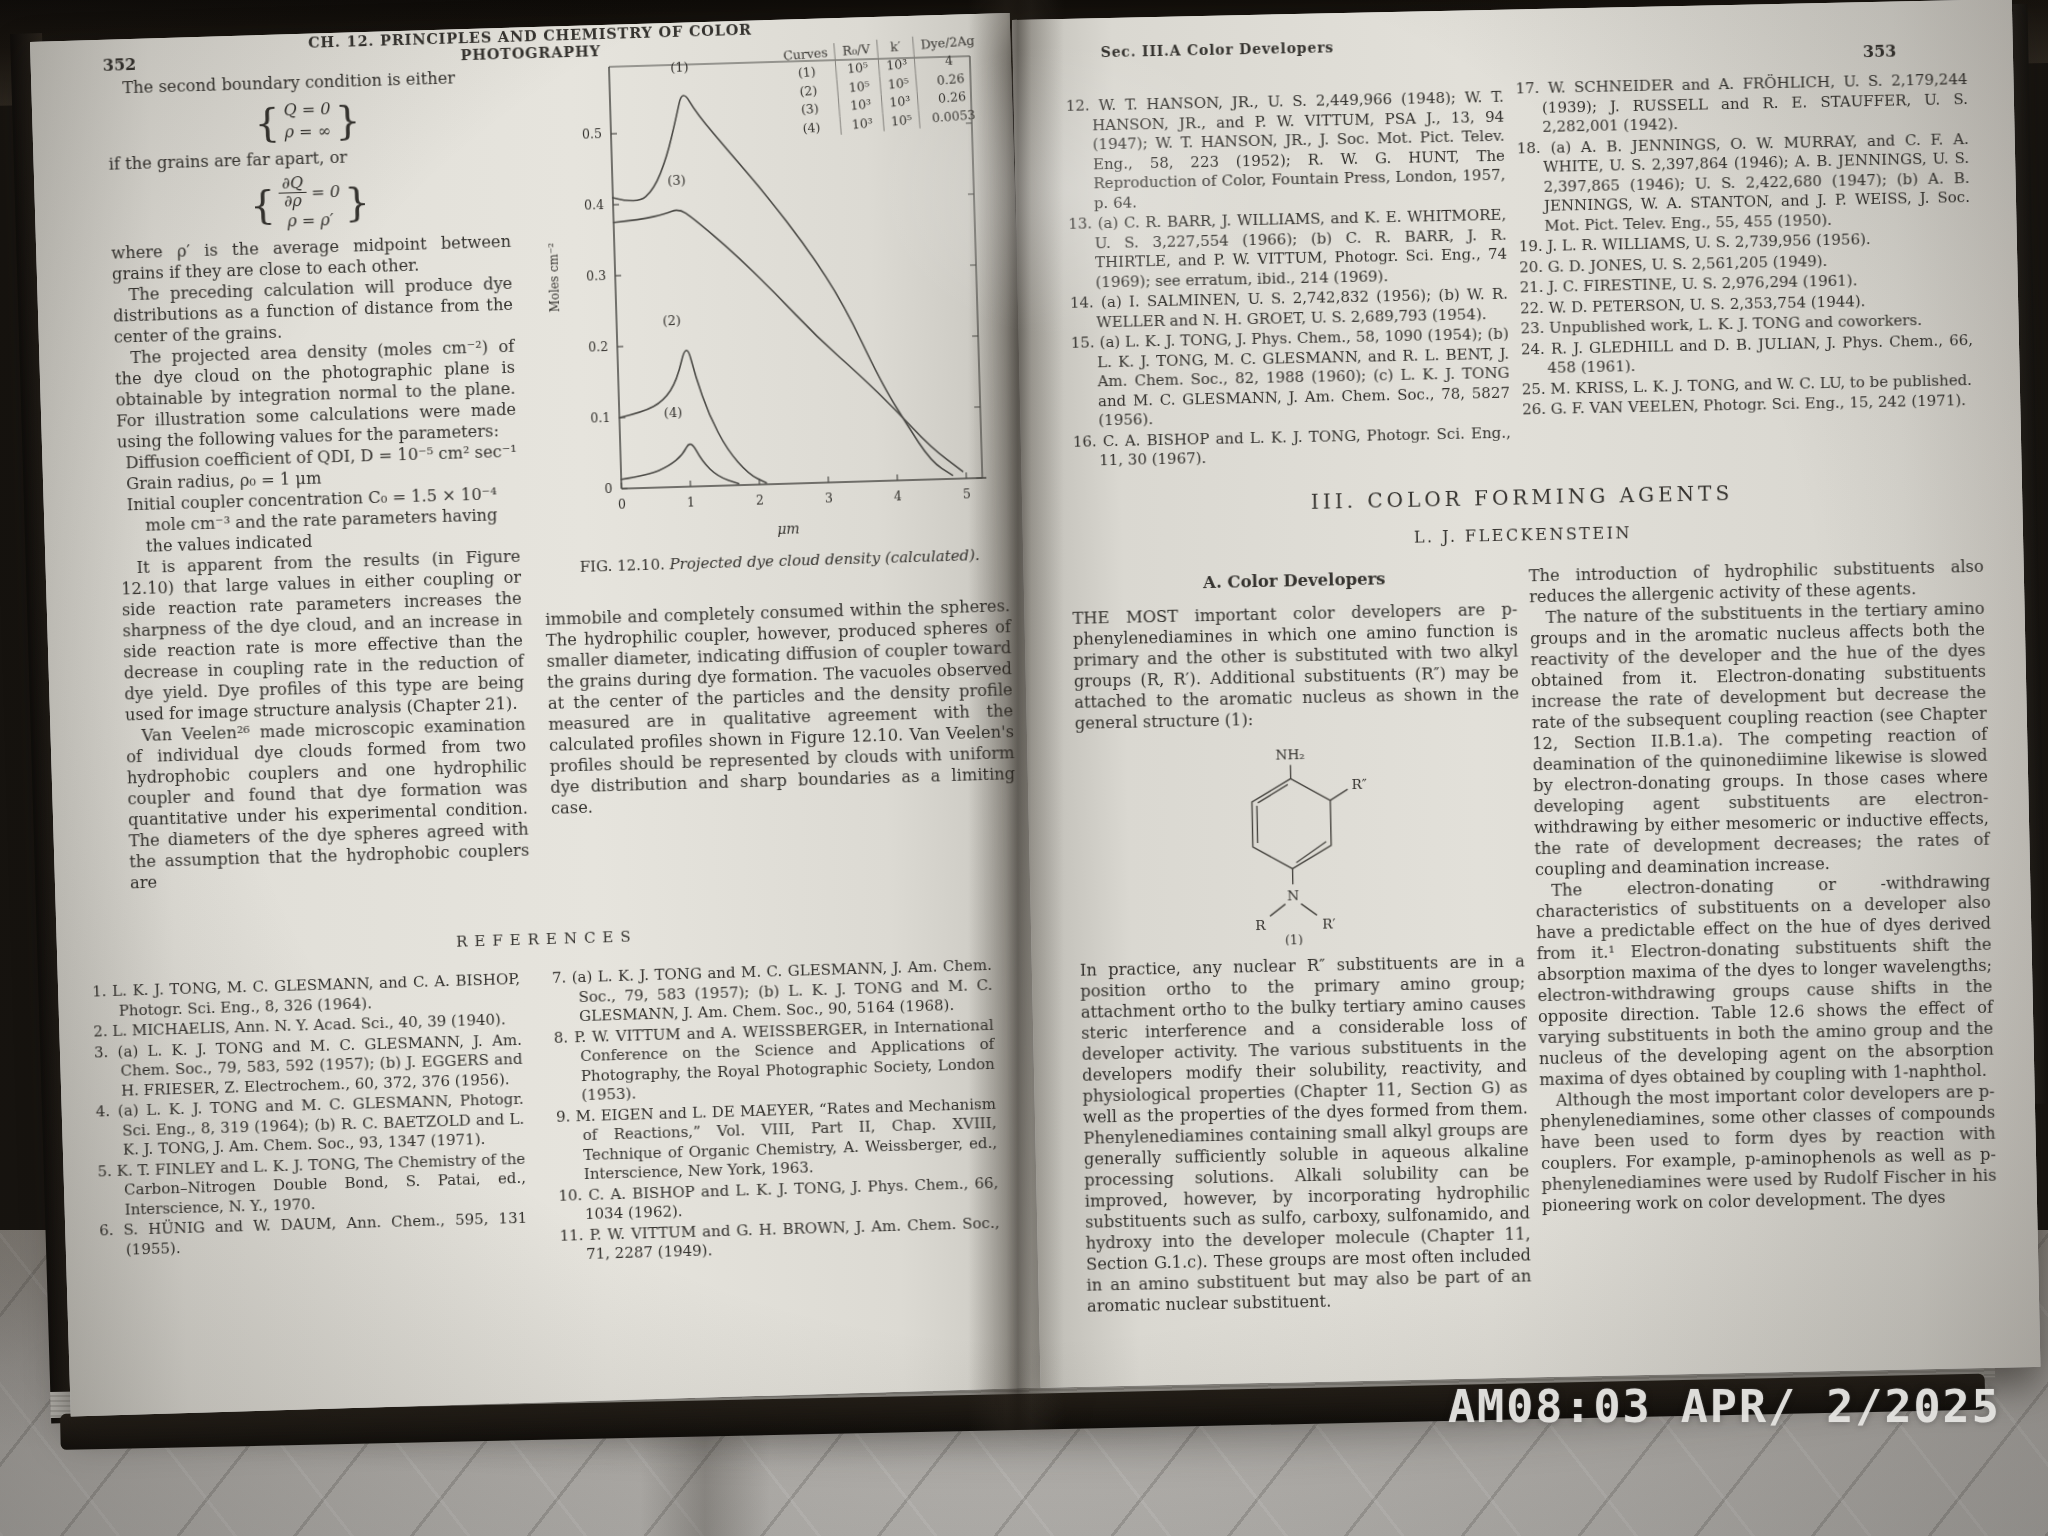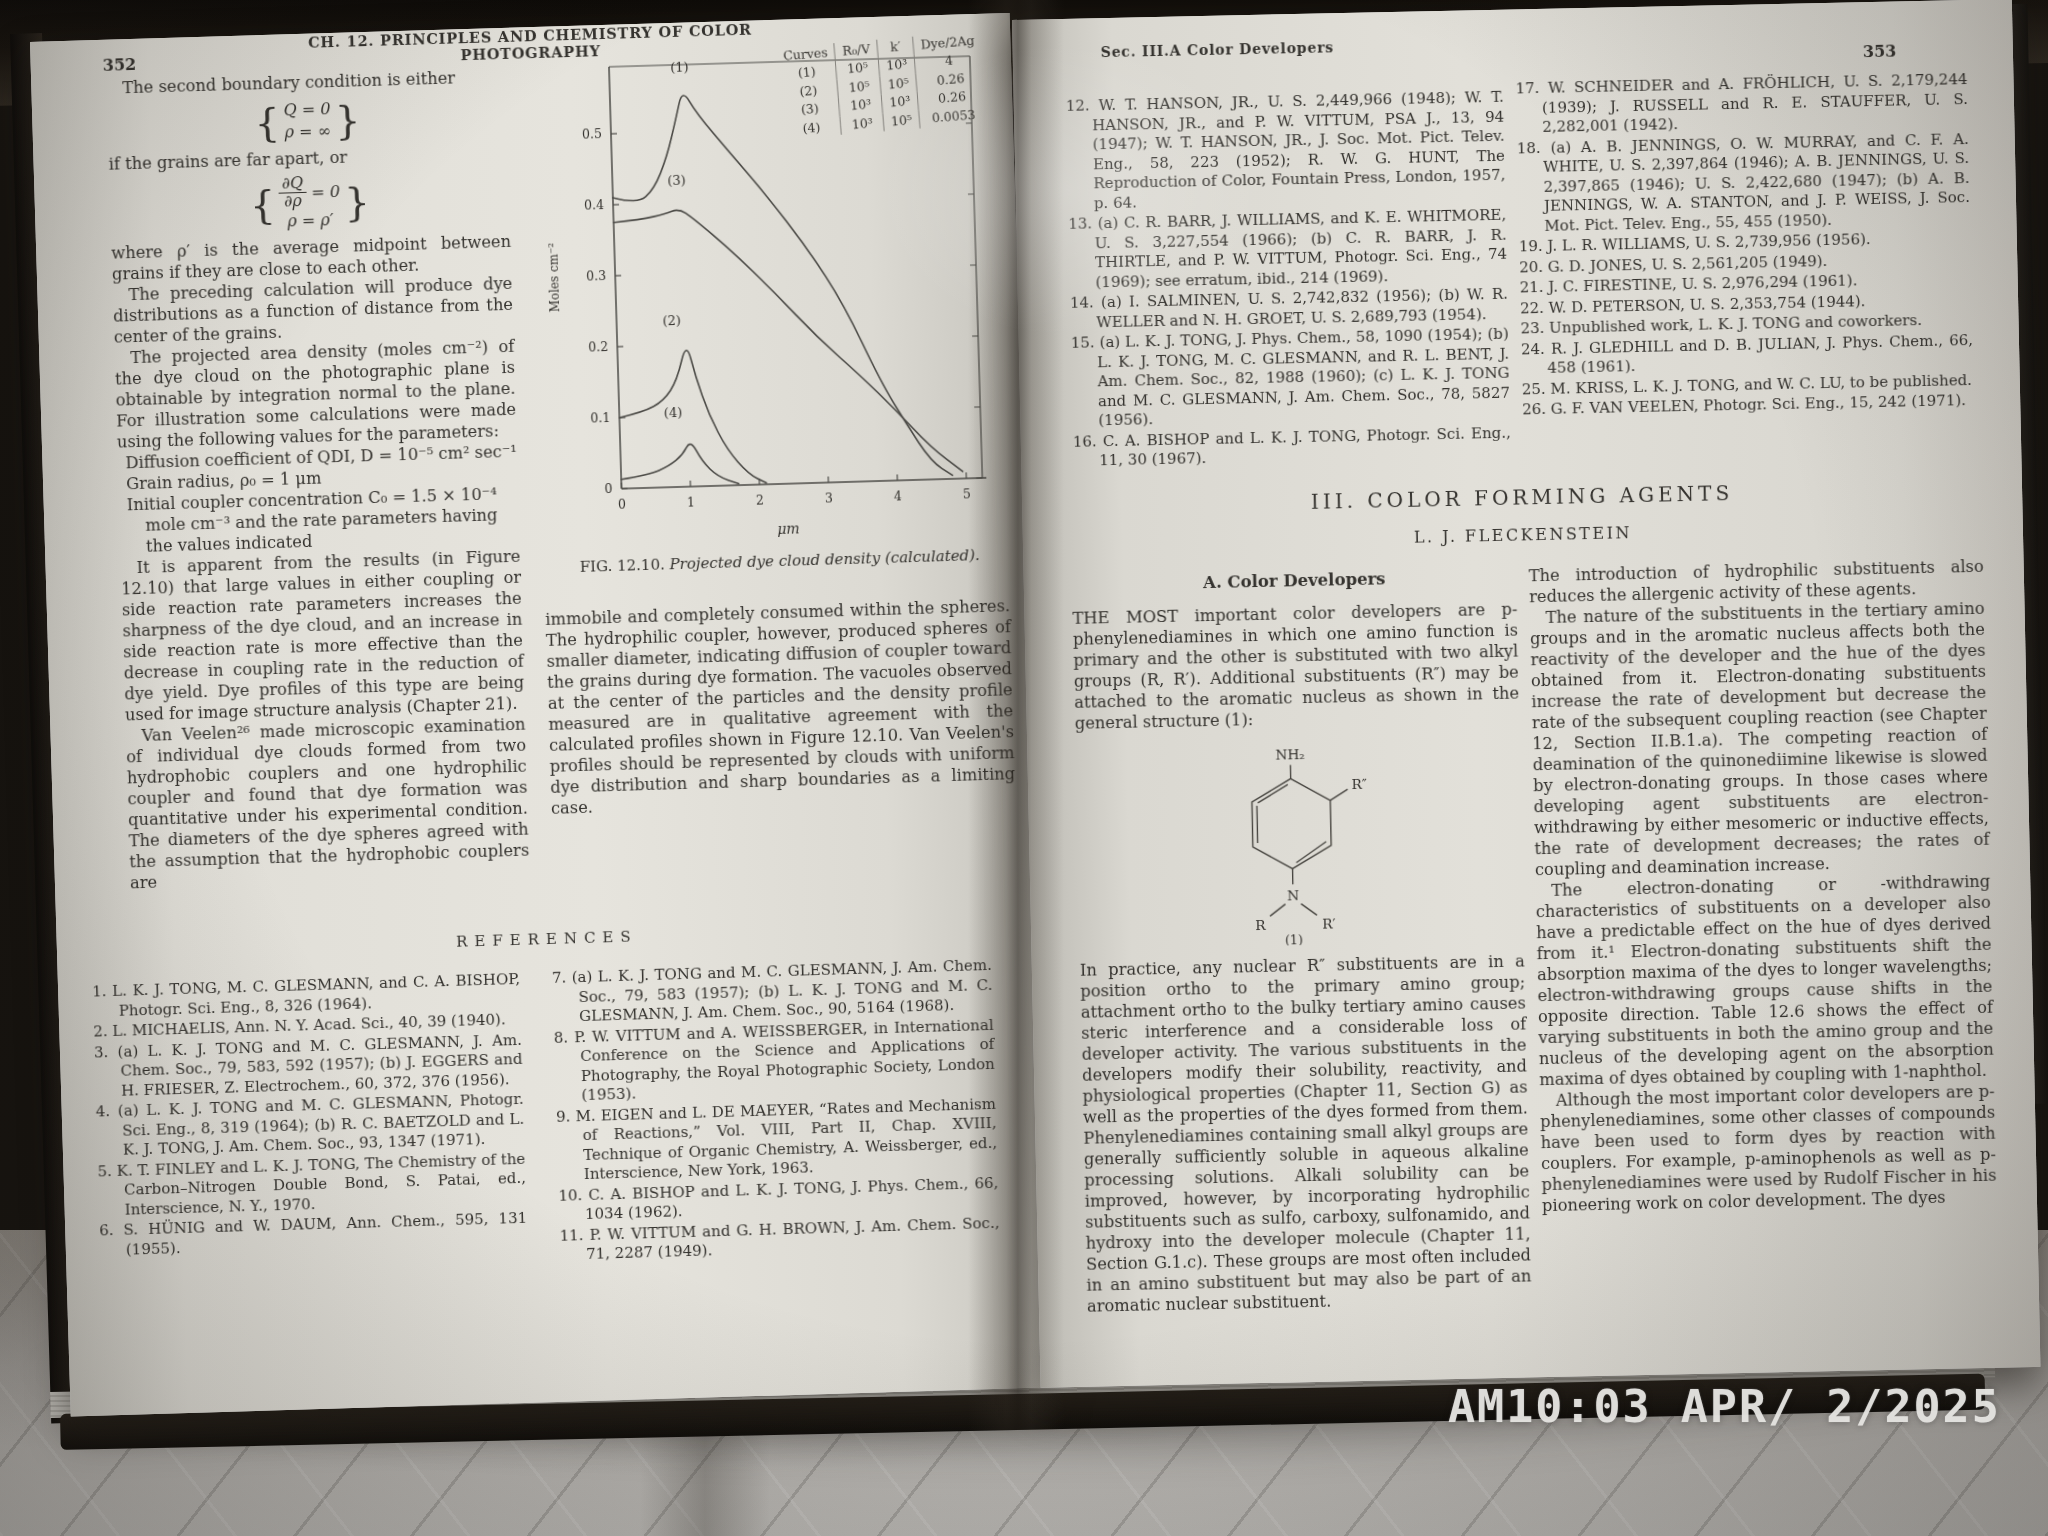--- a/index.html
+++ b/index.html
@@ -322,14 +322,14 @@
         <p class="indent">The nature of the substituents in the tertiary amino groups and in the aromatic nucleus affects both the reactivity of the developer and the hue of the dyes obtained from it. Electron-donating substituents increase the rate of development but decrease the rate of the subsequent coupling reaction (see Chapter 12, Section II.B.1.a). The competing reaction of deamination of the quinonediimine likewise is slowed by electron-donating groups. In those cases where developing agent substituents are electron-withdrawing by either mesomeric or inductive effects, the rate of development decreases; the rates of coupling and deamination increase.</p>
         <p class="indent">The electron-donating or -withdrawing characteristics of substituents on a developer also have a predictable effect on the hue of dyes derived from it.¹ Electron-donating substituents shift the absorption maxima of the dyes to longer wavelengths; electron-withdrawing groups cause shifts in the opposite direction. Table 12.6 shows the effect of varying substituents in both the amino group and the nucleus of the developing agent on the absorption maxima of dyes obtained by coupling with 1-naphthol.</p>
         <p class="indent">Although the most important color developers are p-phenylenediamines, some other classes of compounds have been used to form dyes by reaction with couplers. For example, p-aminophenols as well as p-phenylenediamines were used by Rudolf Fischer in his pioneering work on color development. The dyes</p>
       </div>
     </div>
   </div>
 
   <div class="gutter-shadow"></div>
   <div class="glare"></div>
   <div class="vignette"></div>
-  <div class="timestamp">AM10:03 APR/ 2/2025</div>
+  <div class="timestamp">AM08:03 APR/ 2/2025</div>
 </div>
 
 </body></html>

